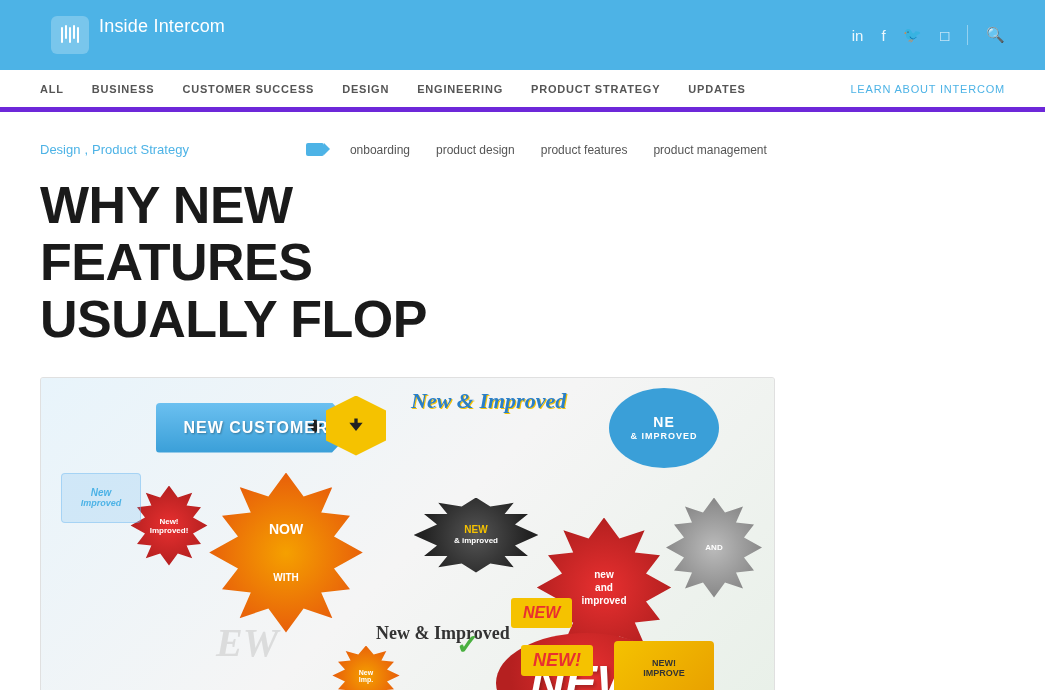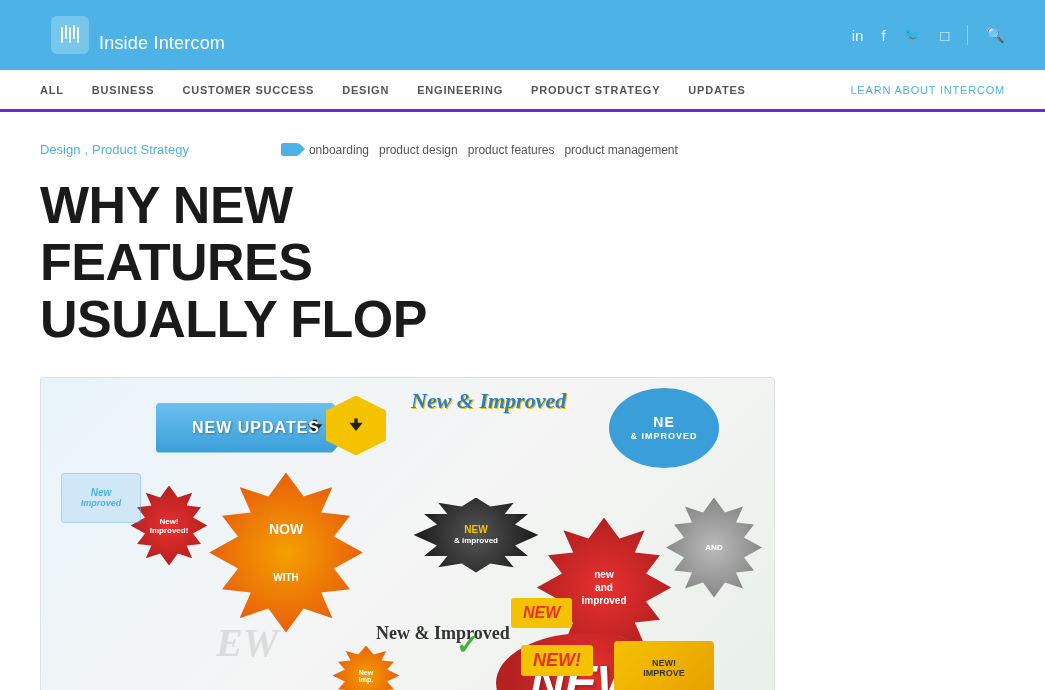--- a/index.html
+++ b/index.html
@@ -9,21 +9,21 @@
     .header {
       background: #4db3e6;
       height: 70px;
       display: flex;
       align-items: center;
       justify-content: space-between;
       padding: 0 40px;
     }
     .logo-area {
       display: flex;
-      align-items: flex-end;
+      align-items: flex-start;
       gap: 10px;
       padding-left: 11px;
     }
     .logo-icon {
       width: 38px;
       height: 38px;
       background: rgba(255,255,255,0.25);
       border-radius: 6px;
       display: flex;
       align-items: center;
@@ -52,21 +52,21 @@
       cursor: pointer;
     }
     .header-divider {
       width: 1px;
       height: 20px;
       background: rgba(255,255,255,0.4);
     }
 
     
     .nav {
-      border-bottom: 3px solid #6d28d9;
+      border-bottom: 5px solid #6d28d9;
       padding: 0 40px;
       display: flex;
       align-items: center;
       height: 42px;
       background: #fff;
     }
     .nav-items {
       display: flex;
       align-items: center;
       gap: 0;
@@ -117,22 +117,22 @@
       font-size: 13px;
       text-decoration: none;
       cursor: pointer;
     }
     .tag-separator {
       color: #4db3e6;
       font-size: 13px;
     }
     .tags-right {
       display: flex;
-      gap: 10px;
-      margin-left: 92px;
+      gap: 26px;
+      margin-left: 117px;
     }
     .tag-label-icon {
       width: 18px;
       height: 13px;
       background: #4db3e6;
       border-radius: 2px;
       position: relative;
       display: flex;
       align-items: center;
       justify-content: center;
@@ -516,21 +516,21 @@
 
   <h1 class="article-title">
     <span>WHY NEW FEATURES</span><br>
     <span>USUALLY FLOP</span>
   </h1>
 
   <div class="article-image">
     <div class="collage">
 
       <div class="badge badge-arrow">
-        <span style="position:relative;z-index:1;">NEW UPDATES</span>
+        <span style="position:relative;z-index:1;">NEW CUSTOMER</span>
 
         <svg style="position:absolute;right:30px;top:50%;transform:translateY(-50%);width:22px;height:22px;" viewBox="0 0 24 24" fill="none">
           <polygon points="12,18 4,8 20,8" fill="#222"></polygon>
           <rect x="10" y="3" width="4" height="10" fill="#222"></rect>
         </svg>
       </div>
 
       <div style="position:absolute;top:18px;left:285px;width:60px;height:60px;background:#f5c200;clip-path:polygon(50% 0%,100% 25%,100% 75%,50% 100%,0% 75%,0% 25%);display:flex;align-items:center;justify-content:center;">
         <svg width="20" height="20" viewBox="0 0 24 24" fill="#222">
           <polygon points="12,18 4,8 20,8"></polygon>

